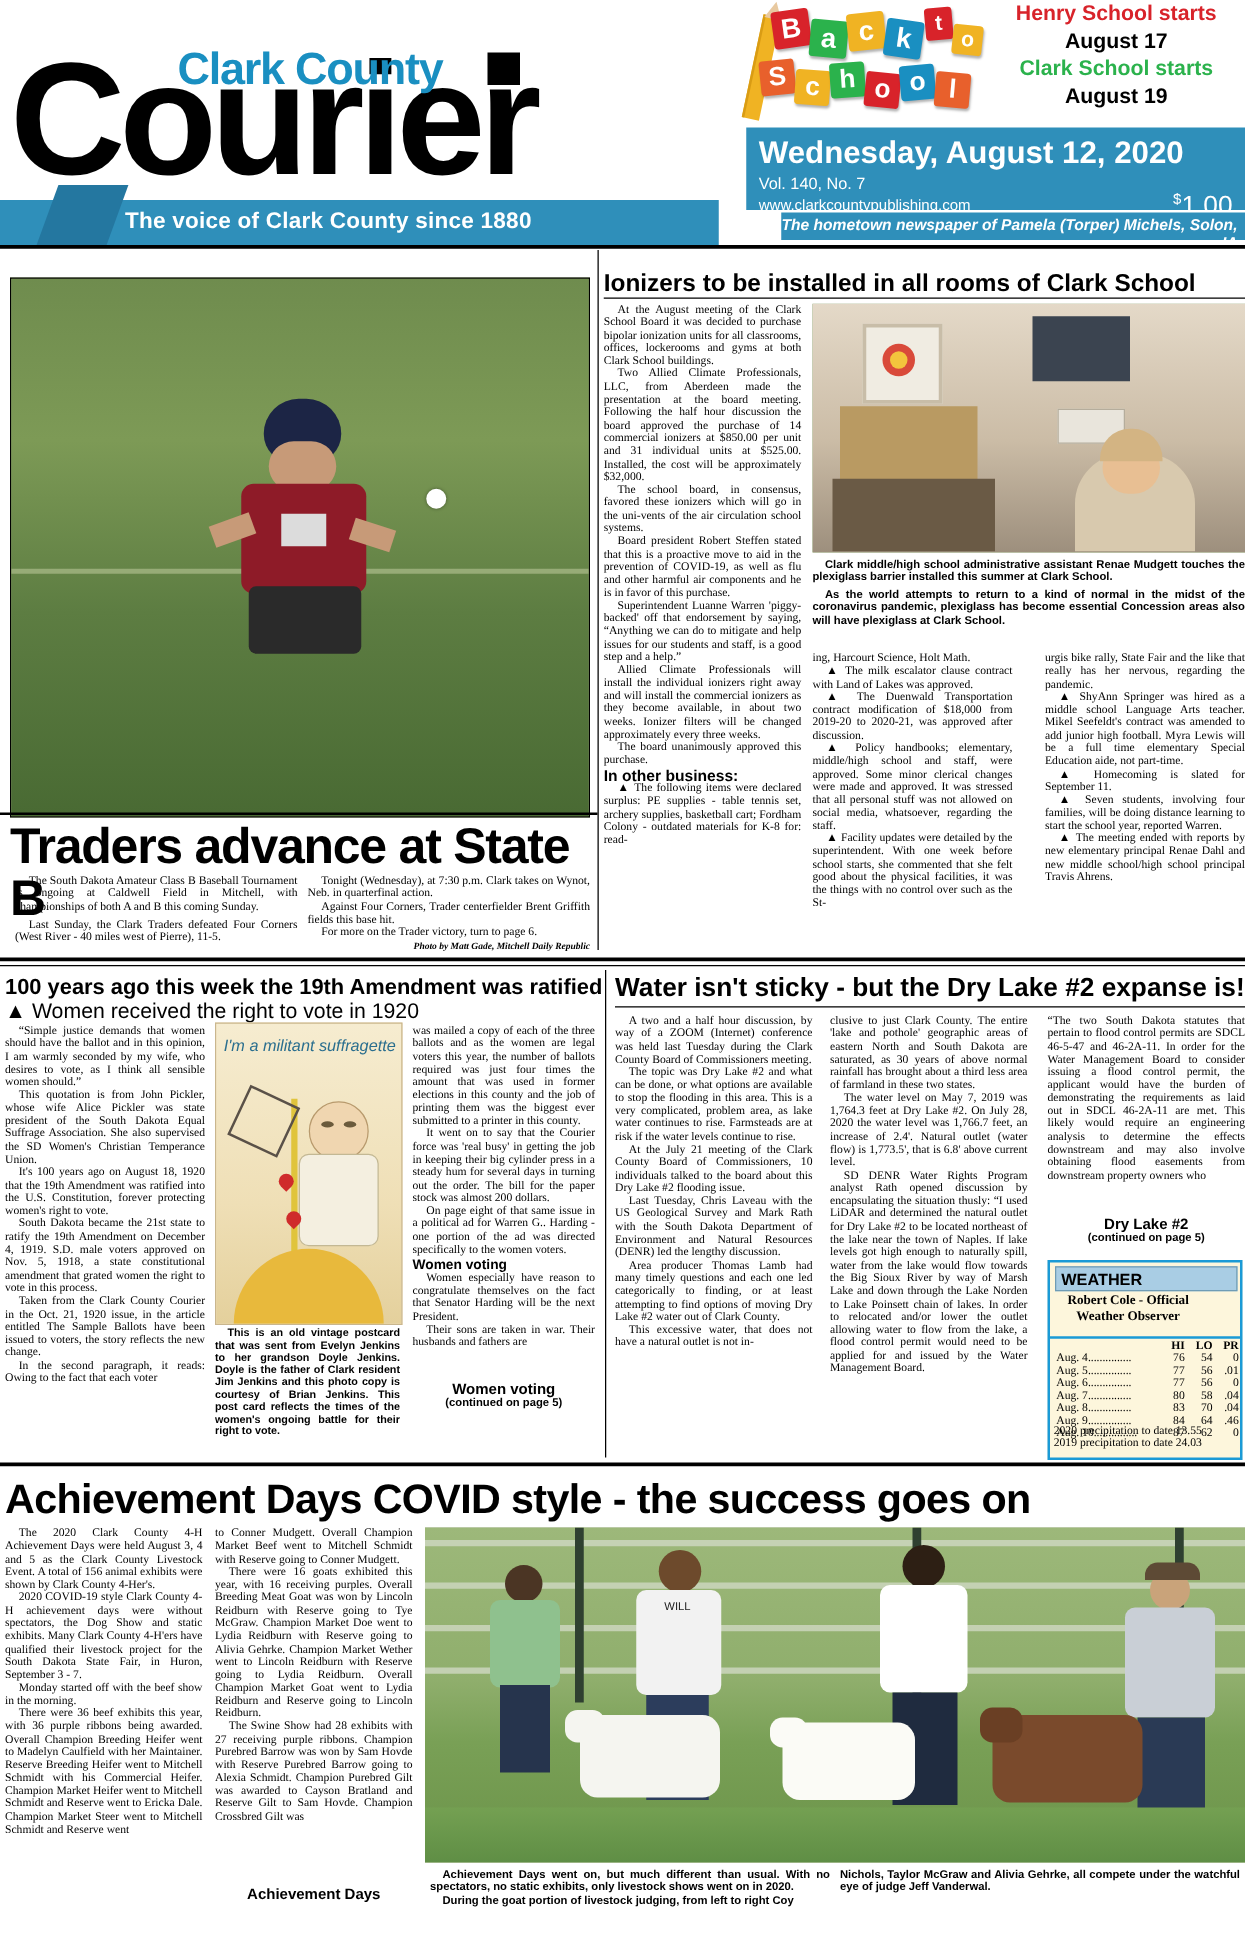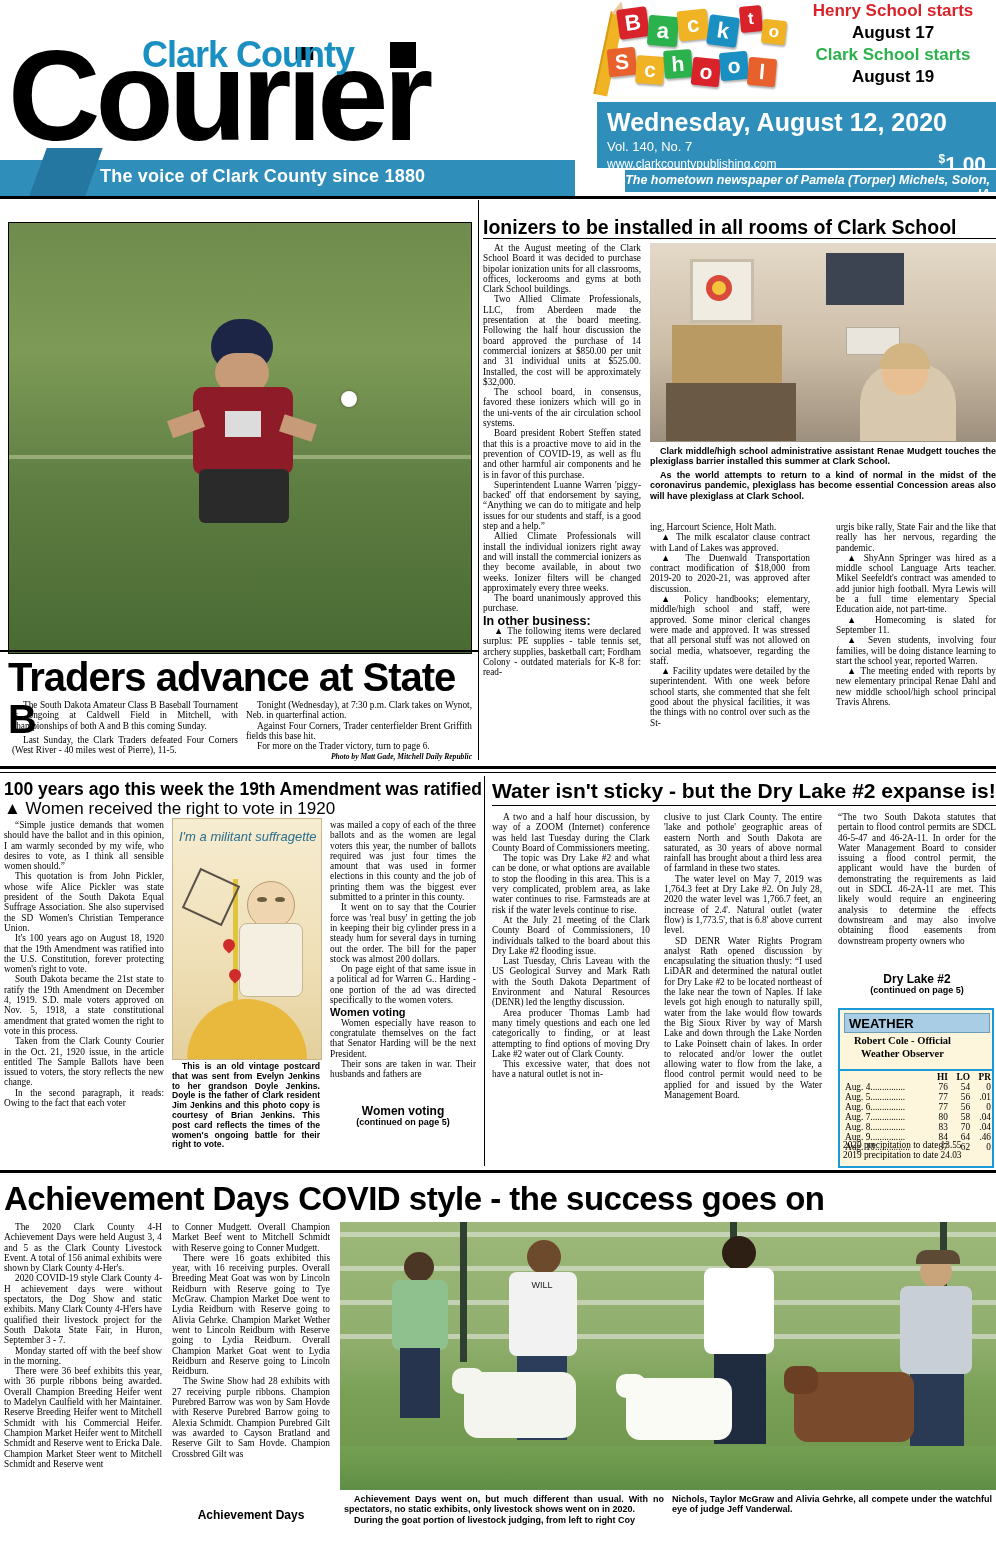--- a/index.html
+++ b/index.html
@@ -56,21 +56,21 @@
   .ss-red{color:#d8232a;}
   .ss-green{color:#2bb24c;}
   .ss-black{color:#000;}
 
   .datebox{position:absolute;left:597px;top:102px;width:399px;height:66px;background:#2f8fba;color:#fff;}
   .datebox .dline1{position:absolute;left:10px;top:6px;font-family:"Liberation Sans", sans-serif;
      font-weight:bold;font-size:25px;}
   .datebox .dline2{position:absolute;left:10px;top:37px;font-family:"Liberation Sans", sans-serif;font-size:13px;}
   .datebox .dline3{position:absolute;left:10px;top:55px;font-family:"Liberation Sans", sans-serif;font-size:12px;}
   .datebox .price{position:absolute;right:10px;top:50px;font-family:"Liberation Sans", sans-serif;
-     font-weight:bold;font-size:21px;}
+     font-weight:normal;font-size:21px;}
   .datebox .price sup{font-size:12px;vertical-align:super;}
   .hometown{position:absolute;left:625px;top:170px;width:371px;height:22px;background:#2f8fba;color:#fff;
      font-family:"Liberation Sans", sans-serif;font-style:italic;font-weight:bold;font-size:12.5px;
      text-align:right;padding:3px 6px 0 0;box-sizing:border-box;}
 
   
   .hr-thick{position:absolute;left:0;width:996px;height:3px;background:#000;}
   .hr-thin{position:absolute;left:0;width:996px;height:1px;background:#000;}
 
   

